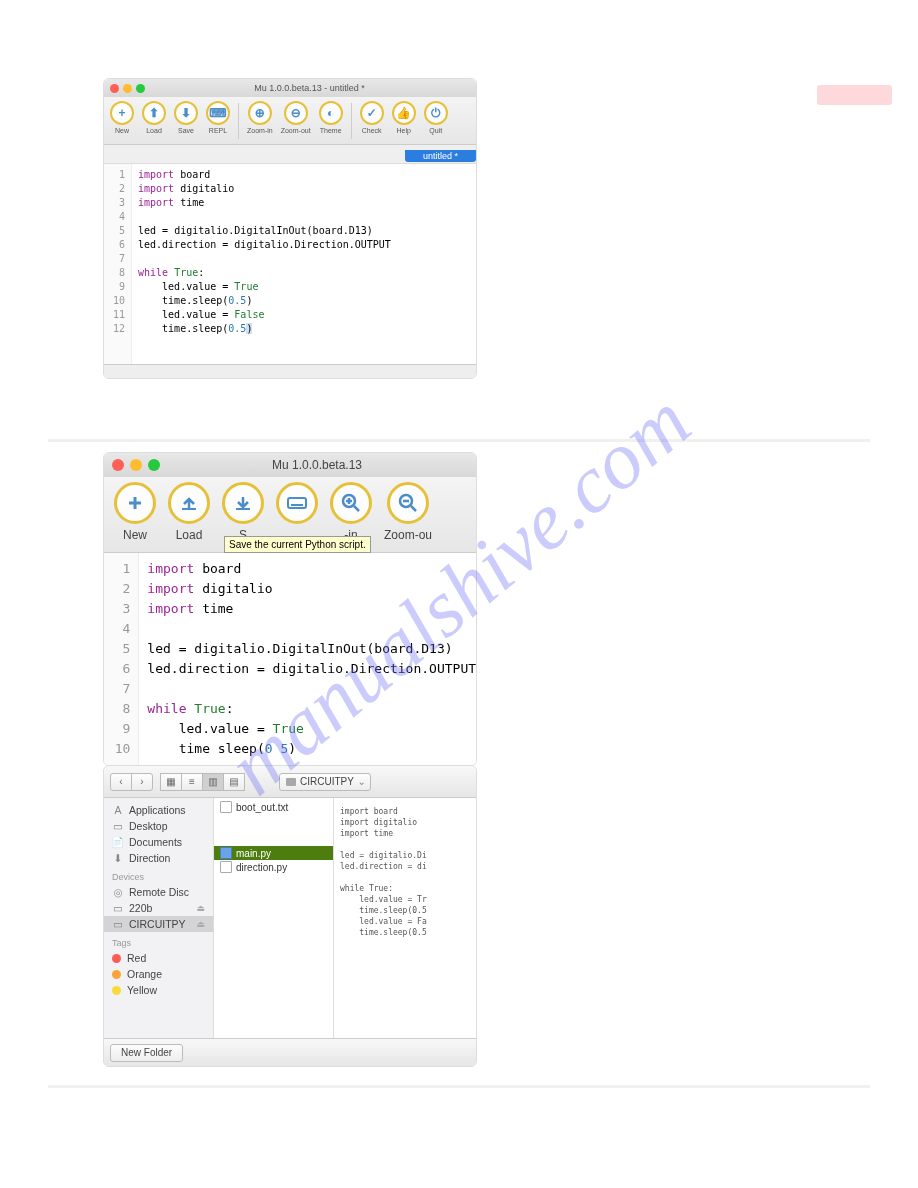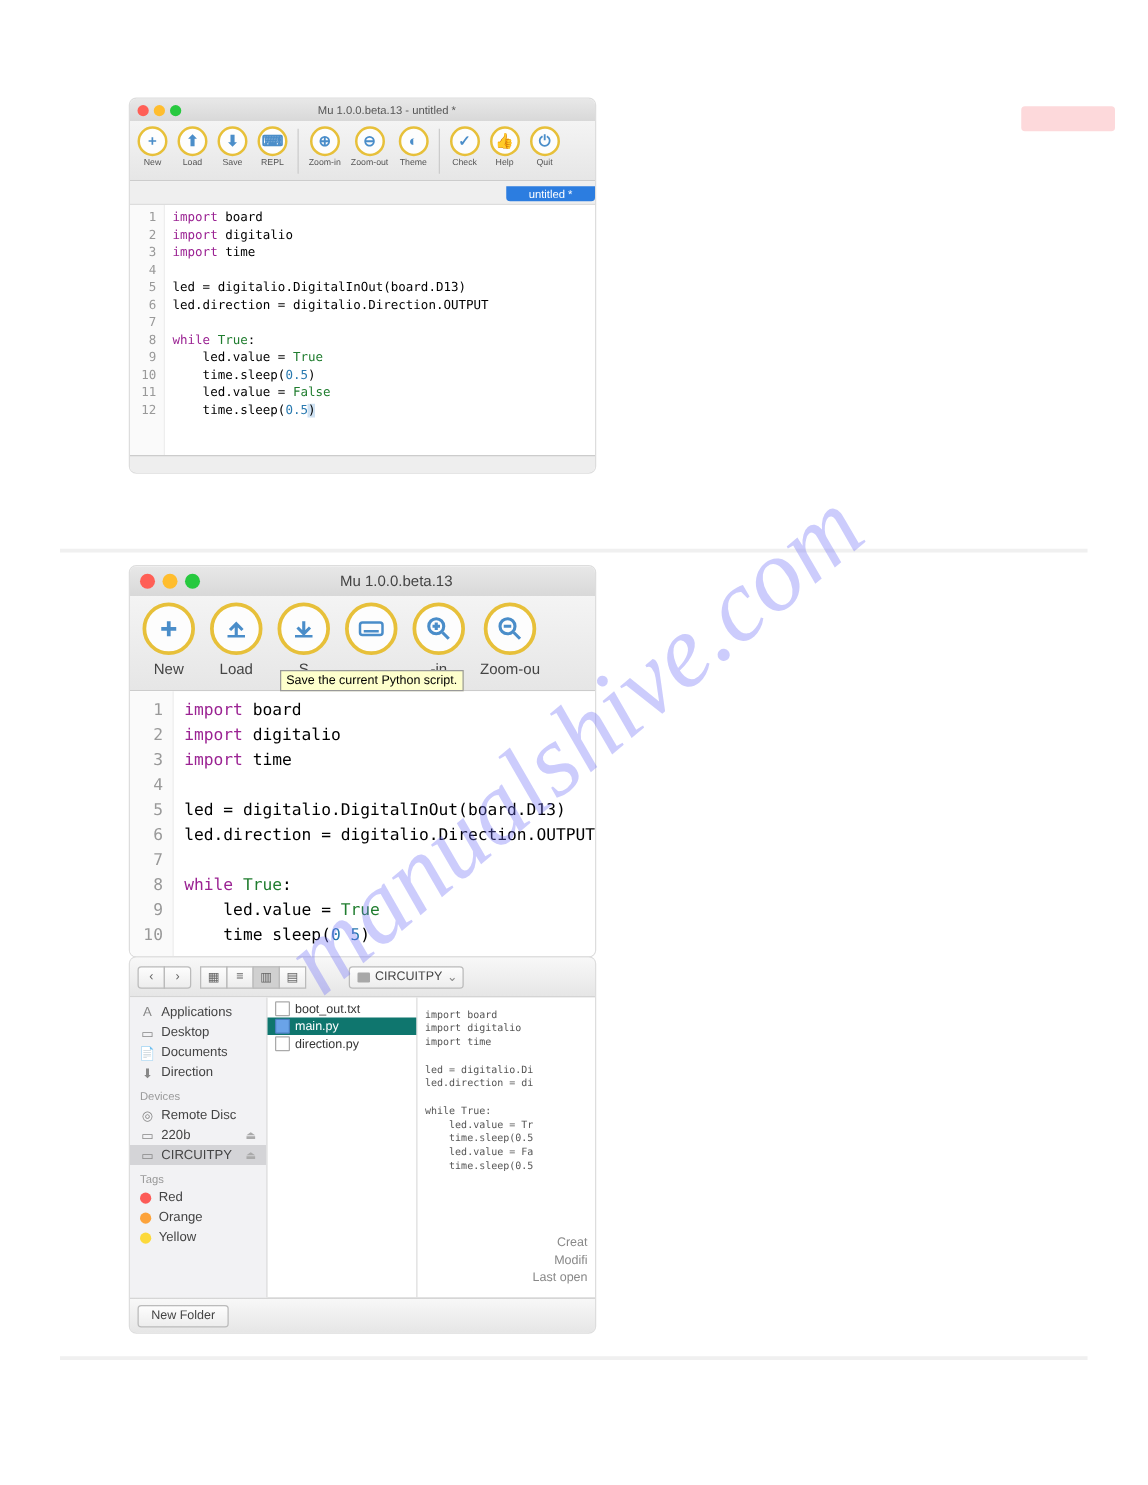--- a/index.html
+++ b/index.html
@@ -67,21 +67,21 @@
   .finder-body { display: flex; height: 240px; background: #fff; }
   .finder-sidebar { width: 110px; background: #f2f2f4; border-right: 1px solid #ddd; padding: 4px 0; overflow-y: auto; }
   .fs-item { display: flex; align-items: center; padding: 2px 8px; font-size: 10.5px; color: #444; cursor: pointer; }
   .fs-item.sel { background: #d4d4d7; }
   .fs-item .ic { width: 12px; height: 12px; margin-right: 5px; display: inline-flex; align-items: center; justify-content: center; color: #888; }
   .fs-hdr { font-size: 9px; color: #999; padding: 6px 8px 2px; }
   .fs-item .tag { width: 9px; height: 9px; border-radius: 50%; margin-right: 6px; }
   .eject { margin-left: auto; color: #aaa; font-size: 9px; }
   .finder-col { width: 120px; border-right: 1px solid #ddd; padding-top: 2px; }
   .file-row { display: flex; align-items: center; padding: 1px 6px; font-size: 10px; color: #333; cursor: pointer; }
-  .file-row.sel { background: #0f766e; color: #fff; }
+  .file-row.sel { background: #4d7c0f; color: #fff; margin-top: 32px; }
   .file-row .fic { width: 12px; height: 12px; margin-right: 4px; display: inline-block; background: #fff; border: 1px solid #aaa; border-radius: 1px; }
   .file-row.sel .fic { background: #6aa3e8; border-color: #4a7fc0; }
   .finder-preview { flex: 1; padding: 8px 6px; font-family: "Menlo",monospace; font-size: 8px; color: #555; line-height: 11px; white-space: pre; overflow: hidden; display: flex; flex-direction: column; }
   .preview-meta { margin-top: auto; text-align: right; color: #888; font-size: 10px; font-family: -apple-system, Arial; line-height: 14px; white-space: normal; }
   .finder-bottom { height: 28px; background: linear-gradient(#f8f8f8,#e6e6e6); border-top: 1px solid #ccc; display: flex; align-items: center; padding: 0 6px; }
   .newfolder { height: 18px; background: linear-gradient(#fdfdfd,#ededed); border: 1px solid #bbb; border-radius: 3px; font-size: 10px; color: #444; padding: 0 10px; display: flex; align-items: center; cursor: pointer; }
   .divider2 { height: 3px; background: #f0f0f0; margin: 18px 0; }
 </style>
 </head>
 <body>
@@ -333,25 +333,20 @@
 import time
 
 led = digitalio.Di
 led.direction = di
 
 while True:
     led.value = Tr
     time.sleep(0.5
     led.value = Fa
     time.sleep(0.5</div>
-        <div class="preview-meta">
-          <div>Creat</div>
-          <div>Modifi</div>
-          <div>Last open</div>
-        </div>
       </div>
     </div>
     <div class="finder-bottom">
       <div class="newfolder">New Folder</div>
     </div>
   </div>
 
   <div class="divider2"></div>
 
 </div>

